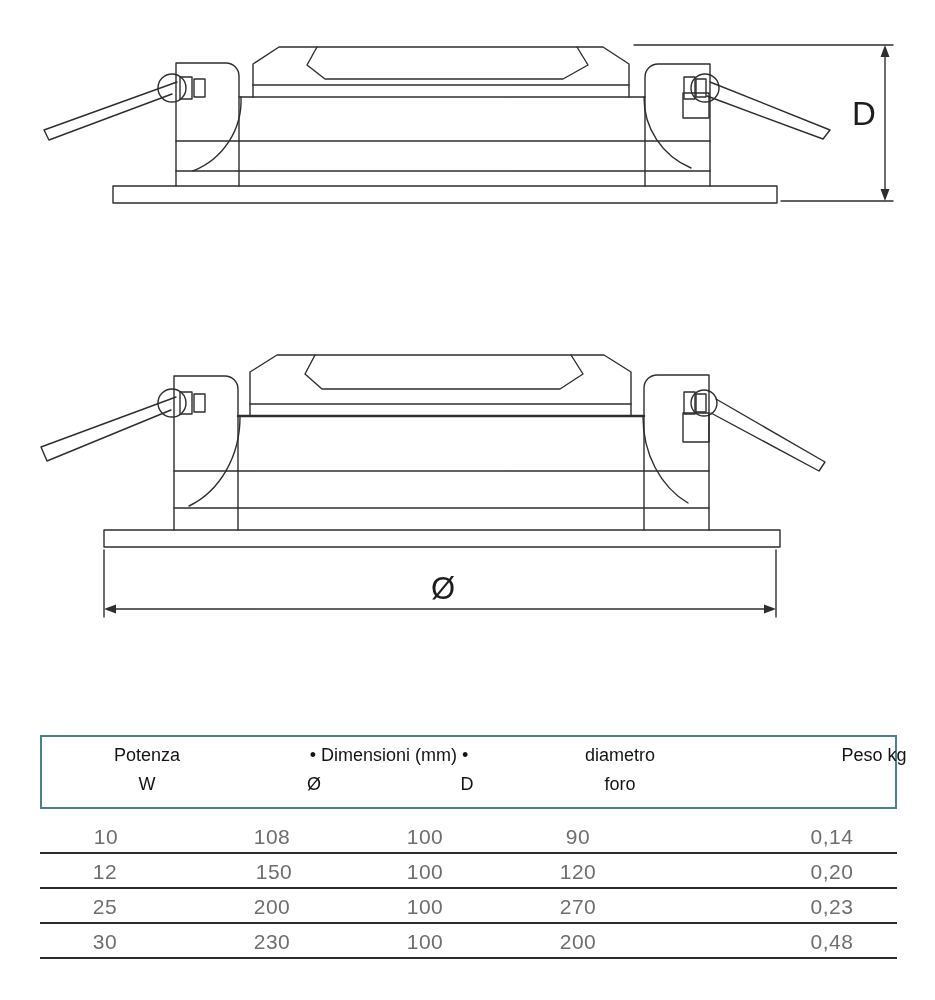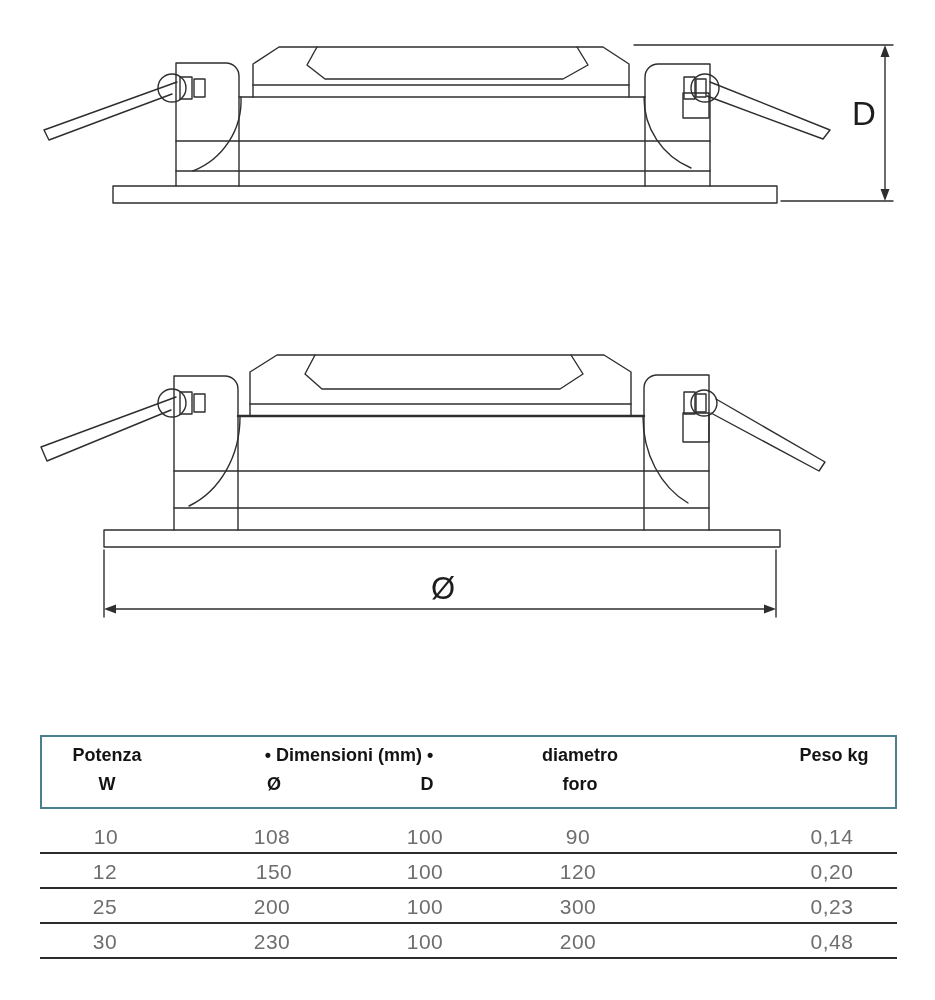--- a/index.html
+++ b/index.html
@@ -20,21 +20,21 @@
     fill:#1d1d1d;stroke:none;
     font-family:"Liberation Sans",sans-serif;
   }
   .spec-table{position:absolute;left:40px;top:735px;width:857px;height:230px;}
   .thead{
     position:absolute;left:0;top:0;width:853px;height:70px;
     border:2px solid #4b7f8b;background:#fff;
   }
   .hc{
     position:absolute;transform:translateX(-50%);
-    font-weight:bold;font-size:18px;color:#141414;white-space:nowrap;
+    font-weight:normal;font-size:18px;color:#141414;white-space:nowrap;margin-left:40px;
   }
   .r1{top:8px;}
   .r2{top:37px;}
   .trow{position:absolute;left:0;width:857px;height:32px;}
   .dc{
     position:absolute;transform:translateX(-50%);
     font-size:21px;color:#6e6e6e;line-height:32px;white-space:nowrap;
     letter-spacing:0.5px;
   }
   .sep{position:absolute;left:0;width:857px;height:2px;background:#2b2b2b;}
@@ -153,21 +153,21 @@
       <span class="dc" style="left:385px">100</span>
       <span class="dc" style="left:538px">120</span>
       <span class="dc" style="left:792px">0,20</span>
     </div>
     <div class="sep" style="top:152px"></div>
 
     <div class="trow" style="top:156px">
       <span class="dc" style="left:65px">25</span>
       <span class="dc" style="left:232px">200</span>
       <span class="dc" style="left:385px">100</span>
-      <span class="dc" style="left:538px">300</span>
+      <span class="dc" style="left:538px">270</span>
       <span class="dc" style="left:792px">0,23</span>
     </div>
     <div class="sep" style="top:187px"></div>
 
     <div class="trow" style="top:191px">
       <span class="dc" style="left:65px">30</span>
       <span class="dc" style="left:232px">230</span>
       <span class="dc" style="left:385px">100</span>
       <span class="dc" style="left:538px">200</span>
       <span class="dc" style="left:792px">0,48</span>

